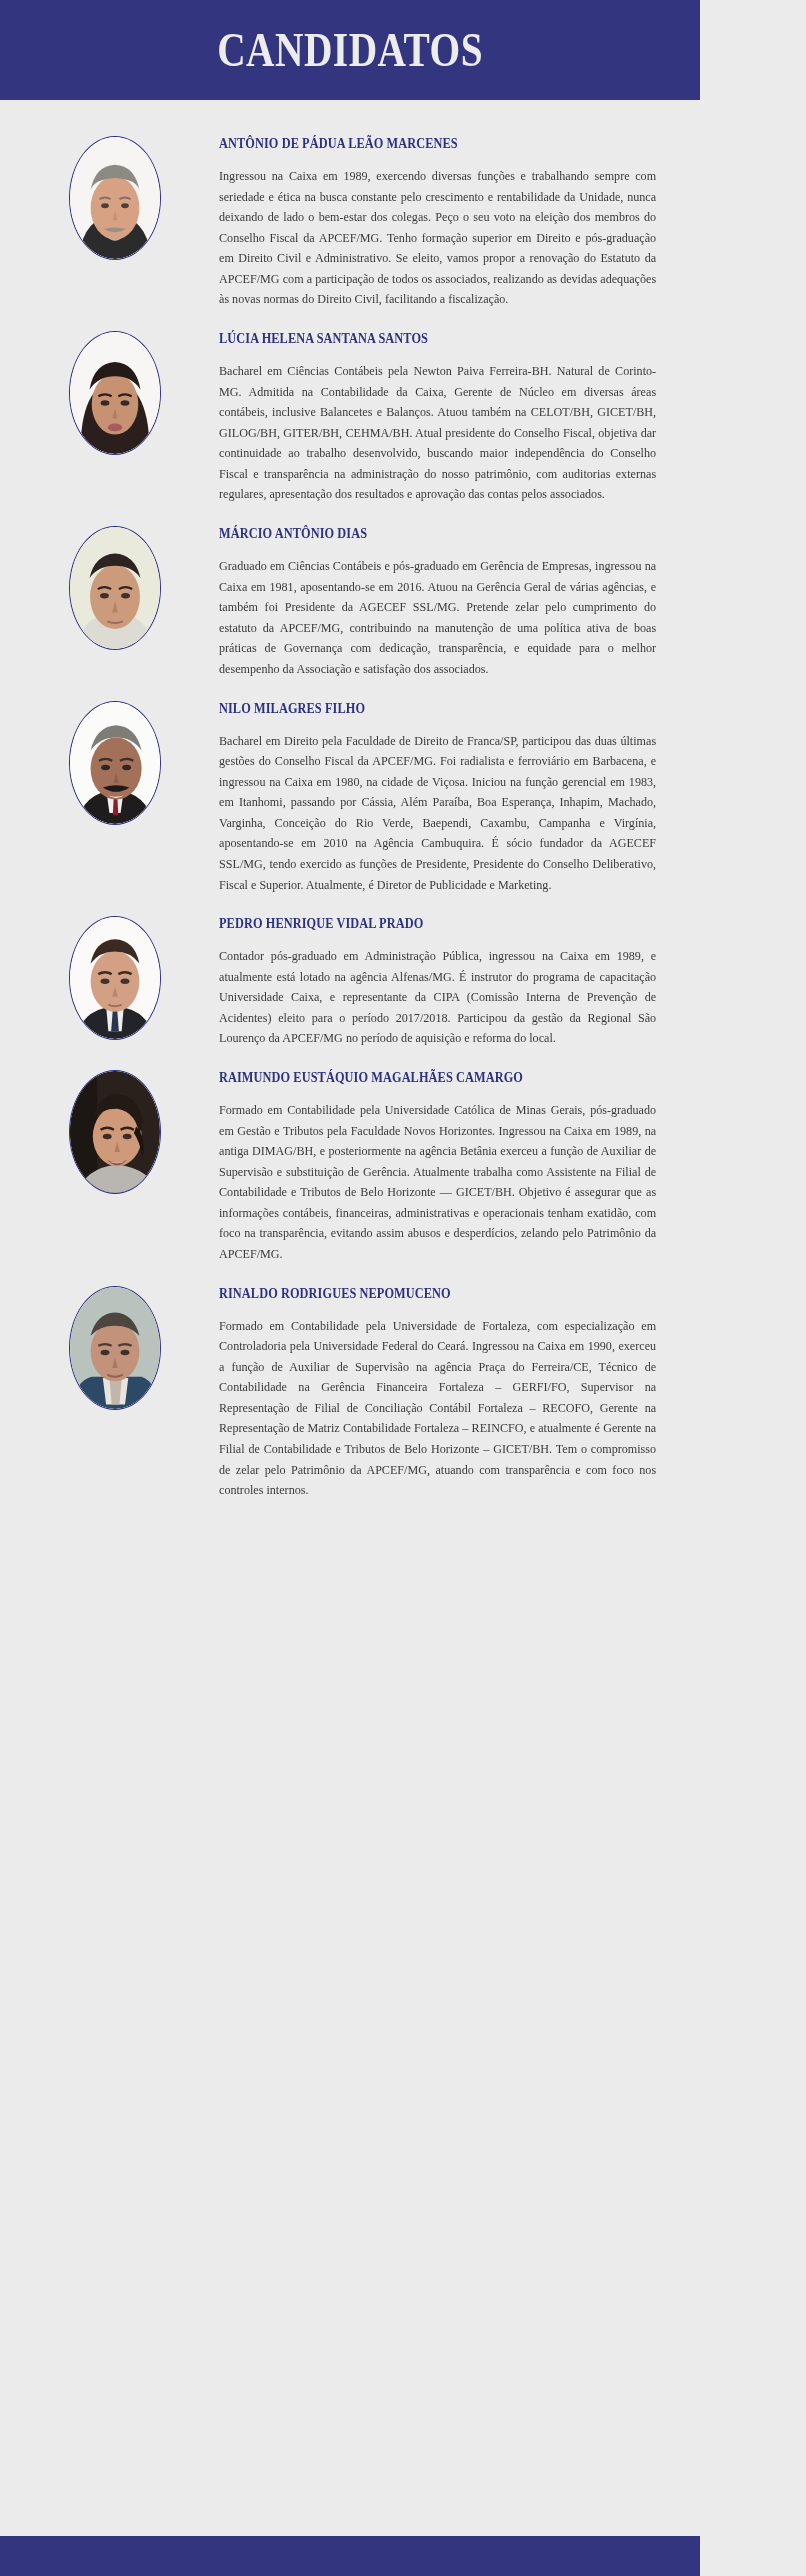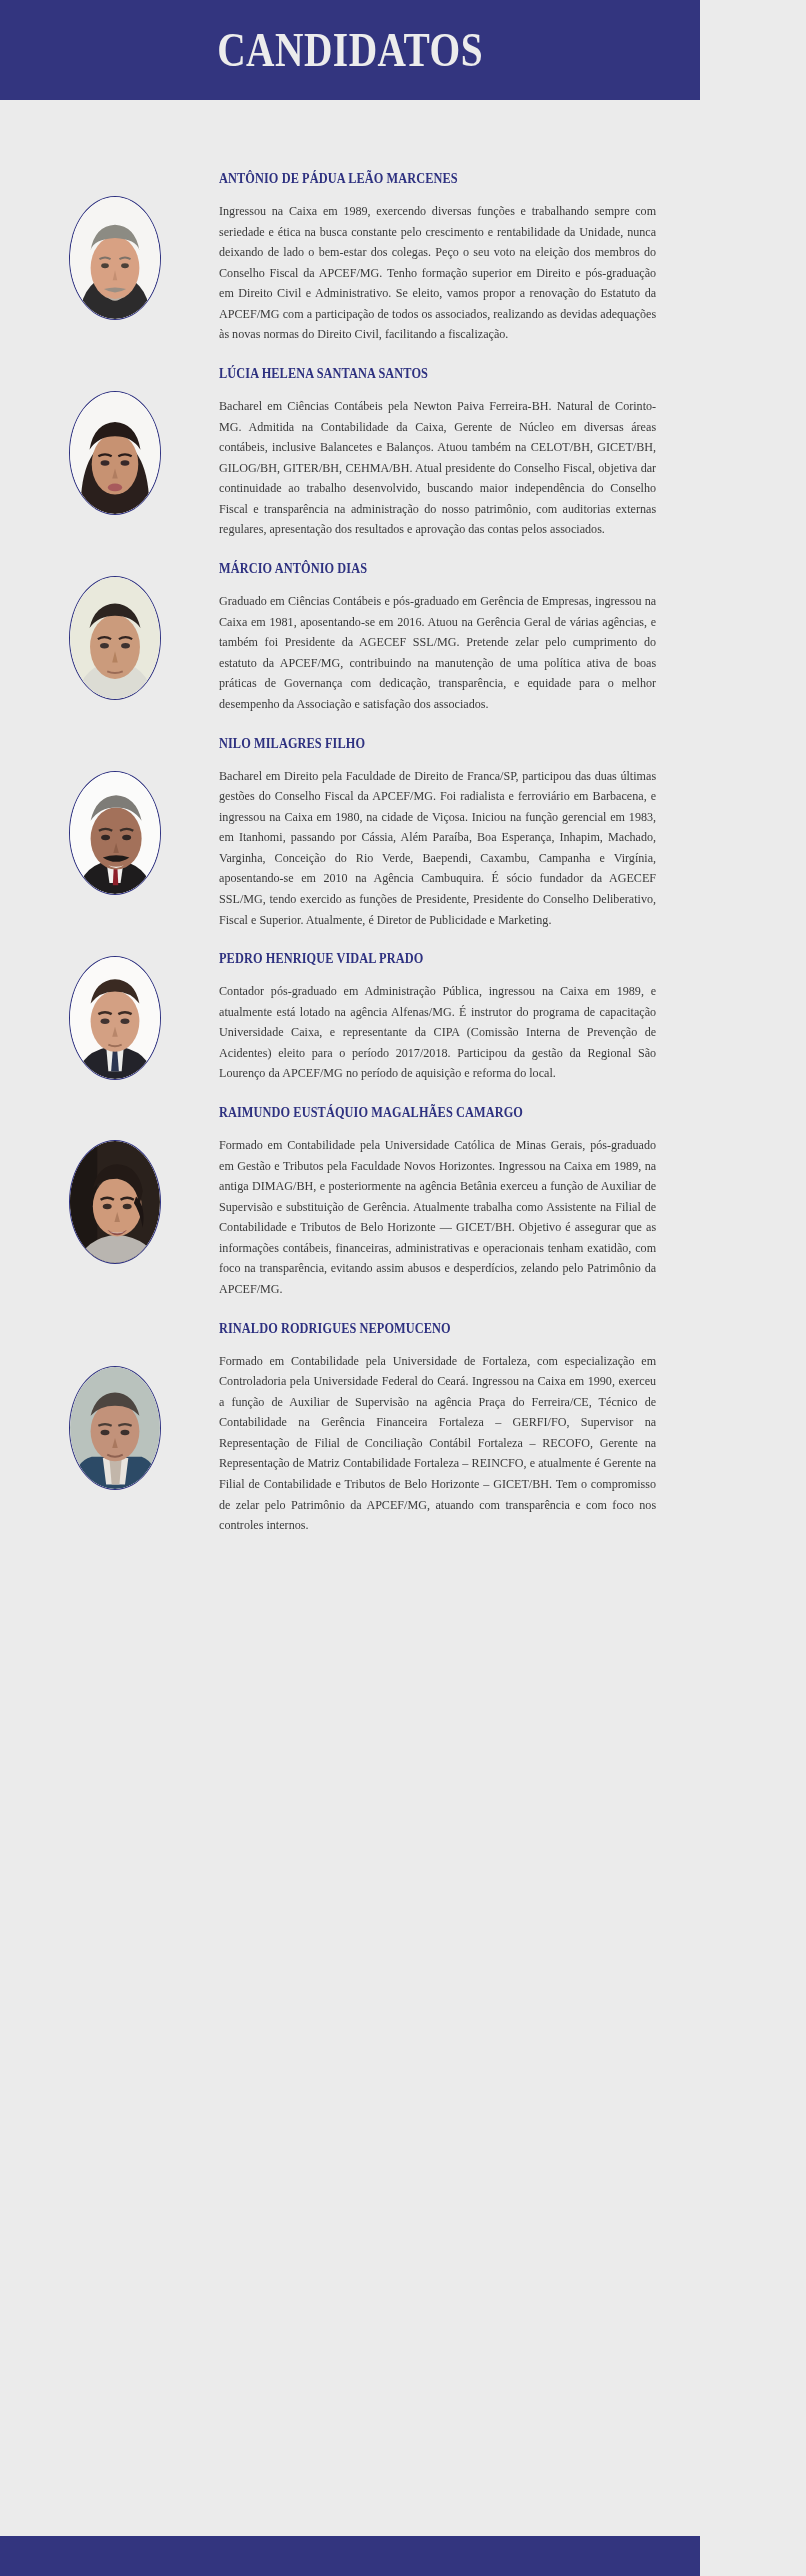--- a/index.html
+++ b/index.html
@@ -15,21 +15,20 @@
   }
 
   .page {
     width: 700px;
     min-height: 2576px;
     background: #ebebeb;
     position: relative;
     box-sizing: border-box;
     display: flex;
     flex-direction: column;
-    gap: 35px;
   }
 
   
   .masthead {
     width: 100%;
     height: 100px;
     background: #33357f;
     display: flex;
     align-items: center;
     justify-content: center;
@@ -52,21 +51,21 @@
   
   .candidates {
     padding: 0;
     margin: 0;
     list-style: none;
     flex: 1 1 auto;
   }
 
   .candidate {
     display: flex;
-    align-items: center;
+    align-items: flex-start;
     padding: 0 43px 0 0;
     margin: 0;
     position: relative;
   }
   .candidate + .candidate {
     margin-top: 21px;
   }
   .candidate:first-child {
     padding-top: 36px;
   }

